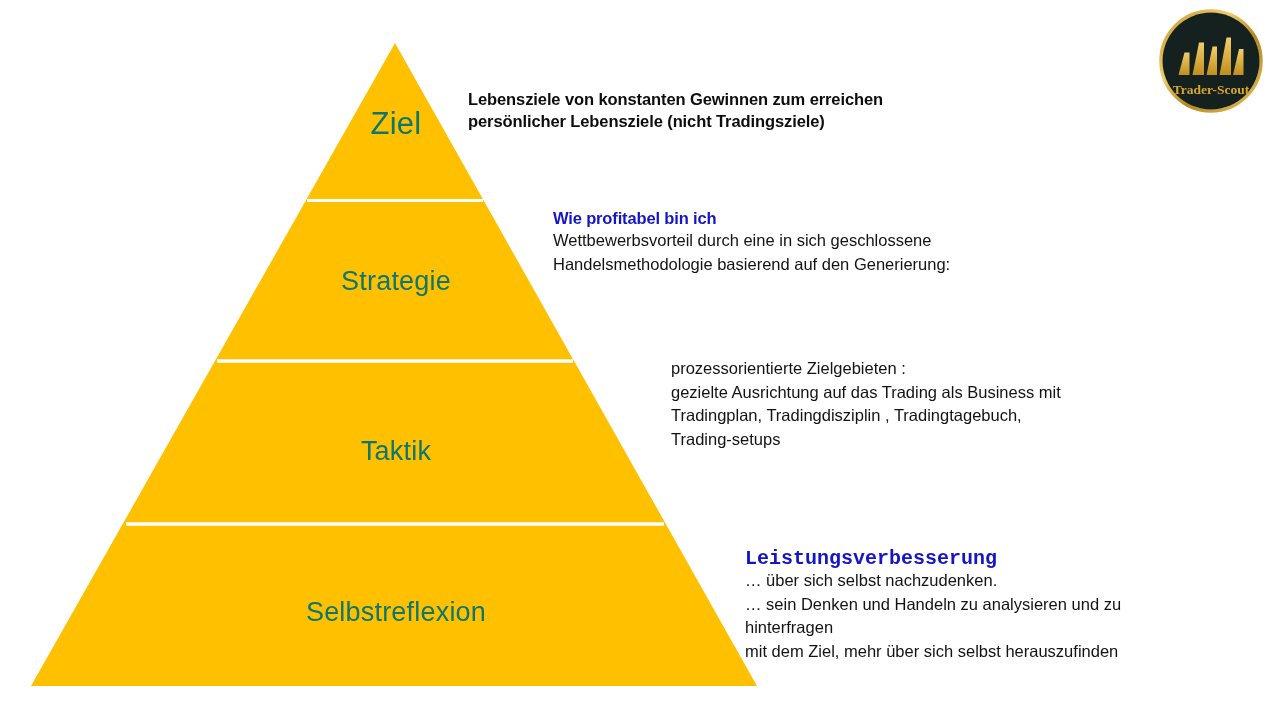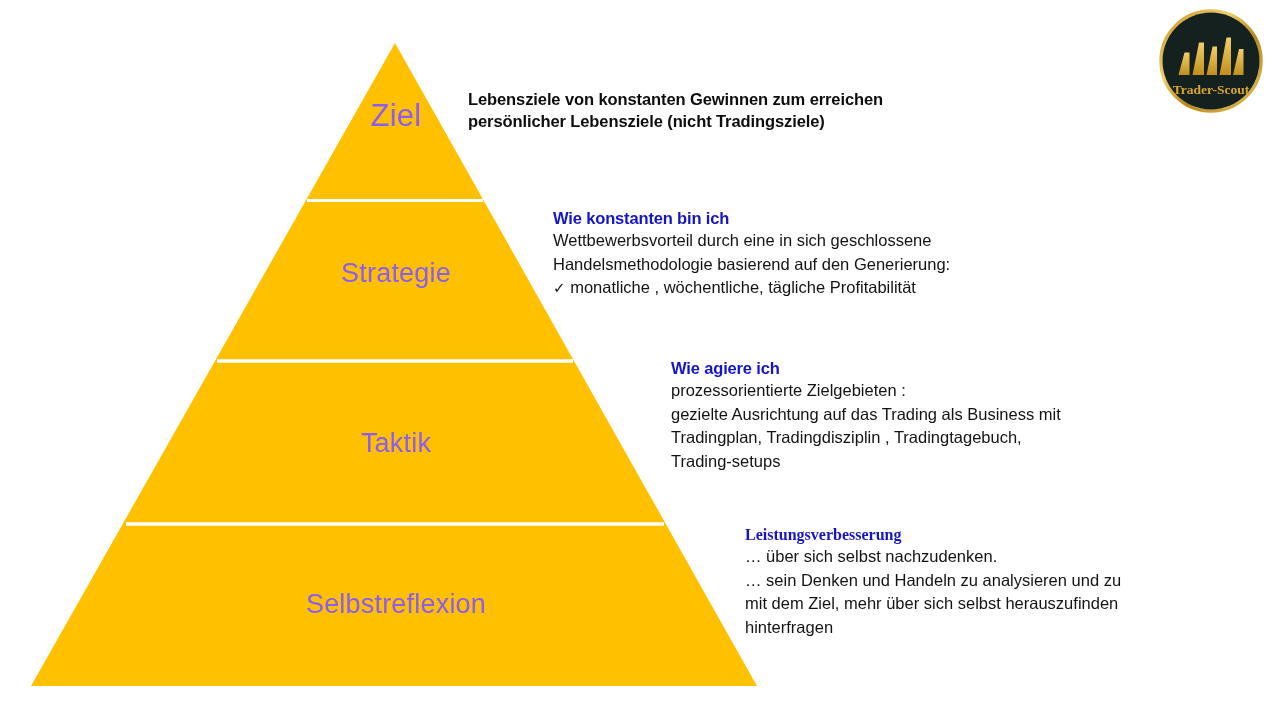--- a/index.html
+++ b/index.html
@@ -21,25 +21,26 @@
     position: absolute;
     left: 0;
     top: 0;
     width: 800px;
     height: 720px;
   }
 
   .tier-label {
     position: absolute;
     text-align: center;
-    color: #8b5cf6;
+    color: #0f766e;
     font-family: "Liberation Sans", sans-serif;
     font-weight: 400;
     white-space: nowrap;
     letter-spacing: 0.2px;
+    margin-top: 8px;
   }
   #tier-label-ziel {
     left: 296px; top: 98px; width: 200px;
     font-size: 31px; line-height: 36px;
   }
   #tier-label-strategie {
     left: 286px; top: 257px; width: 220px;
     font-size: 27px; line-height: 33px;
   }
   #tier-label-taktik {
@@ -103,24 +104,25 @@
     color: #1414c8;
     white-space: nowrap;
   }
   .annot-heading.sans {
     font-family: "Liberation Sans", sans-serif;
     font-size: 16.5px;
     line-height: 22px;
     letter-spacing: -0.15px;
   }
   .annot-heading.serif {
-    font-family: Liberation Serif, serif;
-    font-size: 16px;
+    font-family: Liberation Mono, monospace;
+    font-size: 20px;
     line-height: 21px;
     font-weight: bold;
+    margin-top: 24px;
   }
   .check-line {
     display: block;
     white-space: nowrap;
   }
   .check-mark {
     font-family: "DejaVu Sans", sans-serif;
     font-size: 15px;
   }
 
@@ -147,42 +149,38 @@
 <div class="tier-label" id="tier-label-strategie">Strategie</div>
 <div class="tier-label" id="tier-label-taktik">Taktik</div>
 <div class="tier-label" id="tier-label-selbstreflexion">Selbstreflexion</div>
 
 <div class="annotation-block" id="annotation-ziel">
   <span class="annot-line">Lebensziele von konstanten Gewinnen zum erreichen</span>
   <span class="annot-line">persönlicher Lebensziele (nicht Tradingsziele)</span>
 </div>
 
 <div class="annotation-block" id="annotation-strategie">
-  <span class="annot-heading sans">Wie konstanten bin ich</span>
+  <span class="annot-heading sans">Wie profitabel bin ich</span>
   <span class="annot-line">Wettbewerbsvorteil durch eine in sich geschlossene</span>
   <span class="annot-line">Handelsmethodologie basierend auf den  Generierung:</span>
-  <span class="check-line">
-    <span class="check-mark">✓</span><span> monatliche ,  wöchentliche, tägliche Profitabilität</span>
-  </span>
 </div>
 
 <div class="annotation-block" id="annotation-taktik">
-  <span class="annot-heading sans">Wie agiere ich</span>
   <span class="annot-line">prozessorientierte Zielgebieten :</span>
   <span class="annot-line">gezielte Ausrichtung auf das Trading als Business mit</span>
   <span class="annot-line">Tradingplan, Tradingdisziplin , Tradingtagebuch,</span>
   <span class="annot-line">Trading-setups</span>
 </div>
 
 <div class="annotation-block" id="annotation-selbstreflexion">
   <span class="annot-heading serif">Leistungsverbesserung</span>
   <span class="annot-line">… über sich selbst nachzudenken.</span>
   <span class="annot-line">… sein Denken und Handeln zu analysieren und zu</span>
+  <span class="annot-line">hinterfragen</span>
   <span class="annot-line">mit dem Ziel, mehr über sich selbst herauszufinden</span>
-  <span class="annot-line">hinterfragen</span>
 </div>
 
 <svg id="brand-logo" viewBox="0 0 104 104" width="104" height="104" xmlns="http://www.w3.org/2000/svg">
   <defs>
     <linearGradient id="ringGrad" x1="0" y1="0" x2="1" y2="1">
       <stop offset="0%" stop-color="#C9961F"></stop>
       <stop offset="35%" stop-color="#F0CE69"></stop>
       <stop offset="60%" stop-color="#B7871A"></stop>
       <stop offset="100%" stop-color="#E8C45F"></stop>
     </linearGradient>

